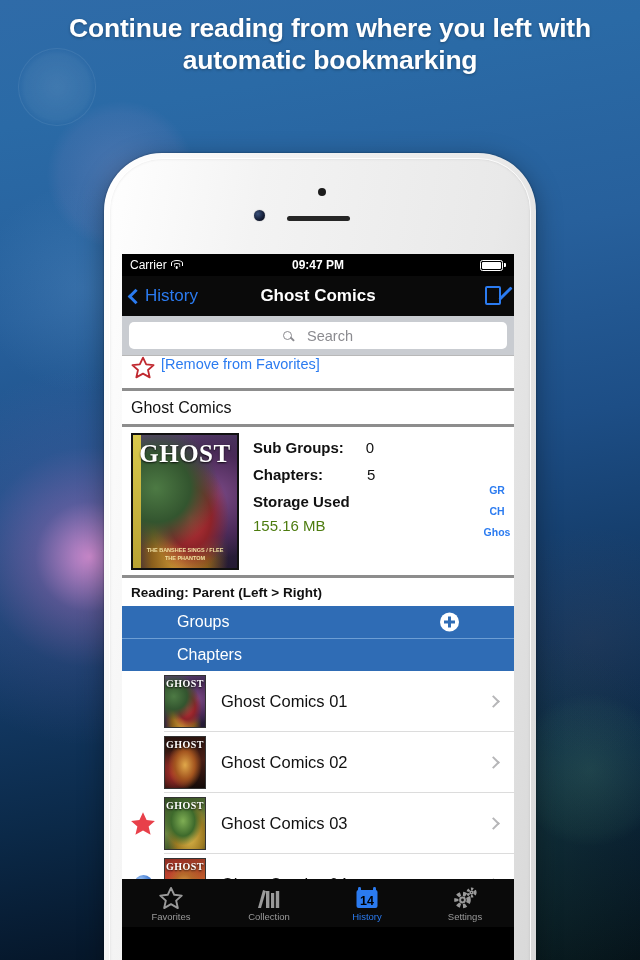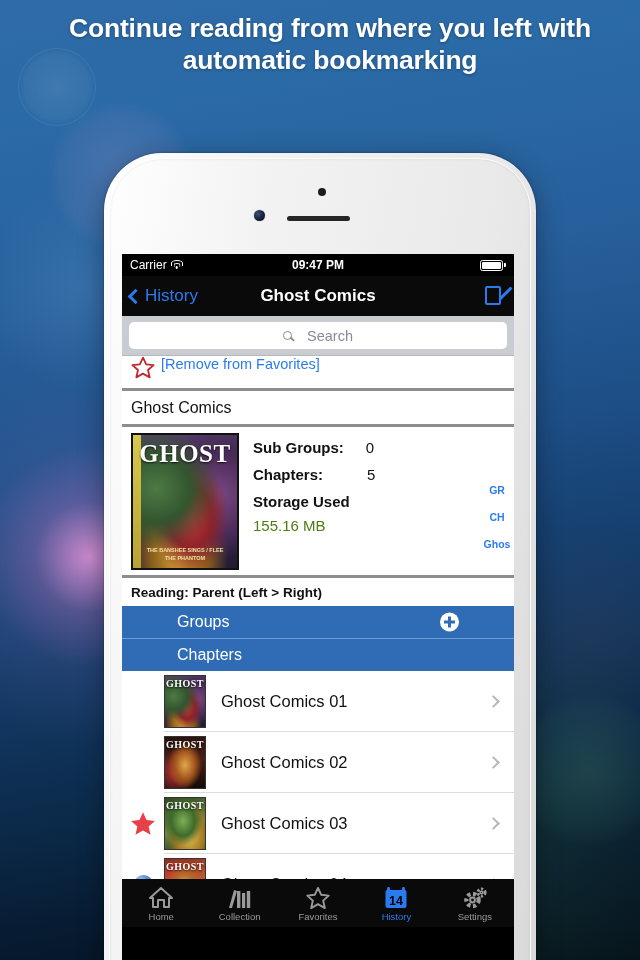--- a/index.html
+++ b/index.html
@@ -149,21 +149,21 @@
   .blue-dot { width: 19px; height: 19px; border-radius: 50%;
     background: radial-gradient(circle at 35% 28%, #9fc4f2 0%, #4a82d6 45%, #2a5fb8 100%); }
   .row-thumb { width: 42px; height: 53px; border: 1px solid #333; flex: none; overflow: hidden; position: relative; }
   .row-label { margin-left: 15px; font-size: 16.5px; color: #111; }
   .row-chevron { margin-left: auto; margin-right: 16px; width: 9px; height: 9px;
     border-top: 2.2px solid #b6b6b8; border-right: 2.2px solid #b6b6b8; transform: rotate(45deg); }
   .row-sep { height: 1px; background: #dcdcdc; margin-left: 42px; }
 
   
   #section-index { position: absolute; right: 2px; top: 168px; width: 30px;
-    display: flex; flex-direction: column; align-items: center; gap: 14px; z-index: 5; cursor: pointer; }
+    display: flex; flex-direction: column; align-items: center; gap: 8px; z-index: 5; cursor: pointer; }
   #section-index span { color: #2b7bf0; font-size: 10.5px; font-weight: bold; line-height: 13px; }
 
   
   #tabbar { position: absolute; left: 0; bottom: 0; width: 392px; height: 48px;
     background: #0a0a0a; display: flex; align-items: center; z-index: 9; }
   .tab { flex: 1; display: flex; flex-direction: column; align-items: center; justify-content: center;
     gap: 2px; cursor: pointer; }
   .tab-label { font-size: 9.5px; color: #9a9a9a; }
   .tab.active .tab-label { color: #2b7bf0; }
   .tab-ico { height: 25px; display: flex; align-items: flex-end; justify-content: center; }
@@ -356,52 +356,44 @@
         </div>
 
         <div id="section-index">
           <span>GR</span>
           <span>CH</span>
           <span>Ghos</span>
         </div>
 
         <div id="tabbar">
 
+
           <div class="tab">
             <span class="tab-ico">
-              <svg width="26" height="23" viewBox="0 0 26 23">
-                <path d="M13 2 L24 12 L21 12 L21 21 L16 21 L16 14 L10 14 L10 21 L5 21 L5 12 L2 12 Z" fill="none" stroke="#9a9a9a" stroke-width="2" stroke-linejoin="round"></path>
+              <svg width="26" height="23" viewBox="0 0 26 24">
+                <polygon points="13,2 16.4,9.2 24.2,10 18.4,15.3 20.1,23 13,19 5.9,23 7.6,15.3 1.8,10 9.6,9.2" fill="none" stroke="#9a9a9a" stroke-width="2" stroke-linejoin="round"></polygon>
               </svg>
             </span>
-            <span class="tab-label">Home</span>
+            <span class="tab-label">Favorites</span>
           </div>
 
           <div class="tab">
             <span class="tab-ico">
               <svg width="26" height="23" viewBox="0 0 26 23">
                 <g fill="#9a9a9a">
                   <polygon points="2,22 7,4 10,5 5,22"></polygon>
                   <rect x="10" y="5" width="3.4" height="17"></rect>
                   <rect x="15" y="7" width="3.2" height="15"></rect>
                   <rect x="19.8" y="5" width="3.4" height="17"></rect>
                 </g>
               </svg>
             </span>
             <span class="tab-label">Collection</span>
           </div>
 
-          <div class="tab">
-            <span class="tab-ico">
-              <svg width="26" height="23" viewBox="0 0 26 24">
-                <polygon points="13,2 16.4,9.2 24.2,10 18.4,15.3 20.1,23 13,19 5.9,23 7.6,15.3 1.8,10 9.6,9.2" fill="none" stroke="#9a9a9a" stroke-width="2" stroke-linejoin="round"></polygon>
-              </svg>
-            </span>
-            <span class="tab-label">Favorites</span>
-          </div>
-
           <div class="tab active">
             <span class="tab-ico">
               <svg width="26" height="23" viewBox="0 0 26 23">
                 <rect x="4" y="1" width="3" height="5" rx="1.4" fill="#2b7bf0"></rect>
                 <rect x="19" y="1" width="3" height="5" rx="1.4" fill="#2b7bf0"></rect>
                 <rect x="2.5" y="4" width="21" height="18" rx="2" fill="#2b7bf0"></rect>
                 <text x="13" y="18.5" font-family="Liberation Sans, sans-serif" font-size="12.5" font-weight="bold" fill="#000" text-anchor="middle">14</text>
               </svg>
             </span>
             <span class="tab-label">History</span>

